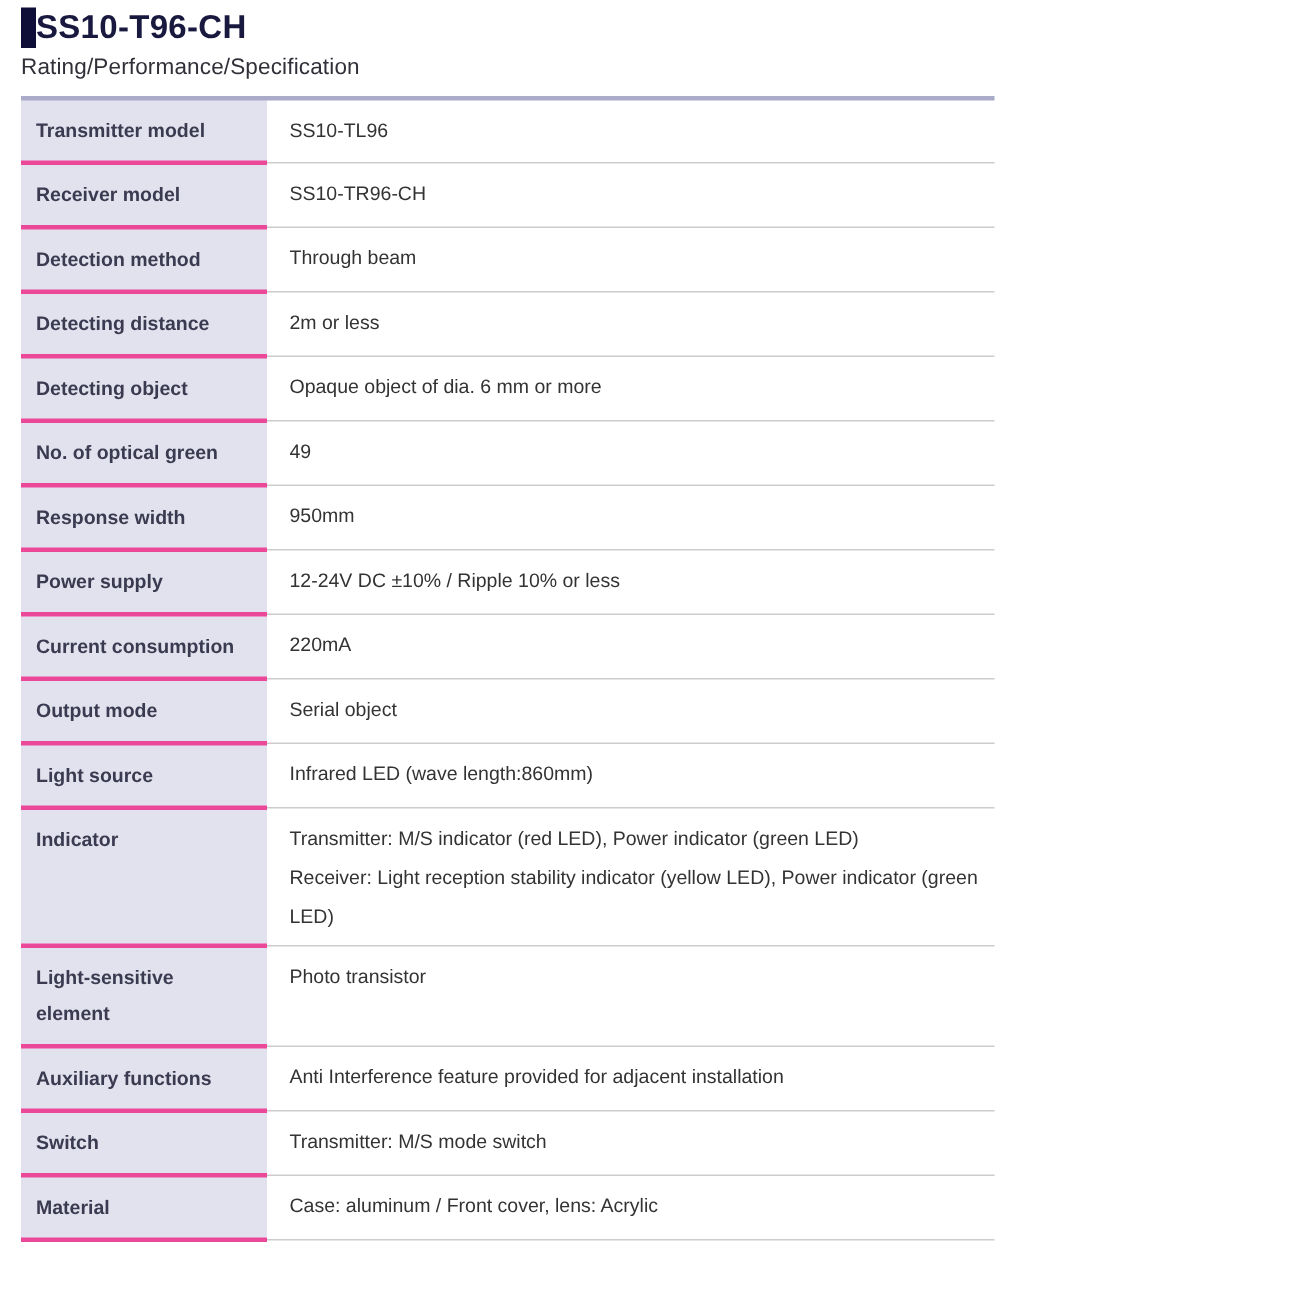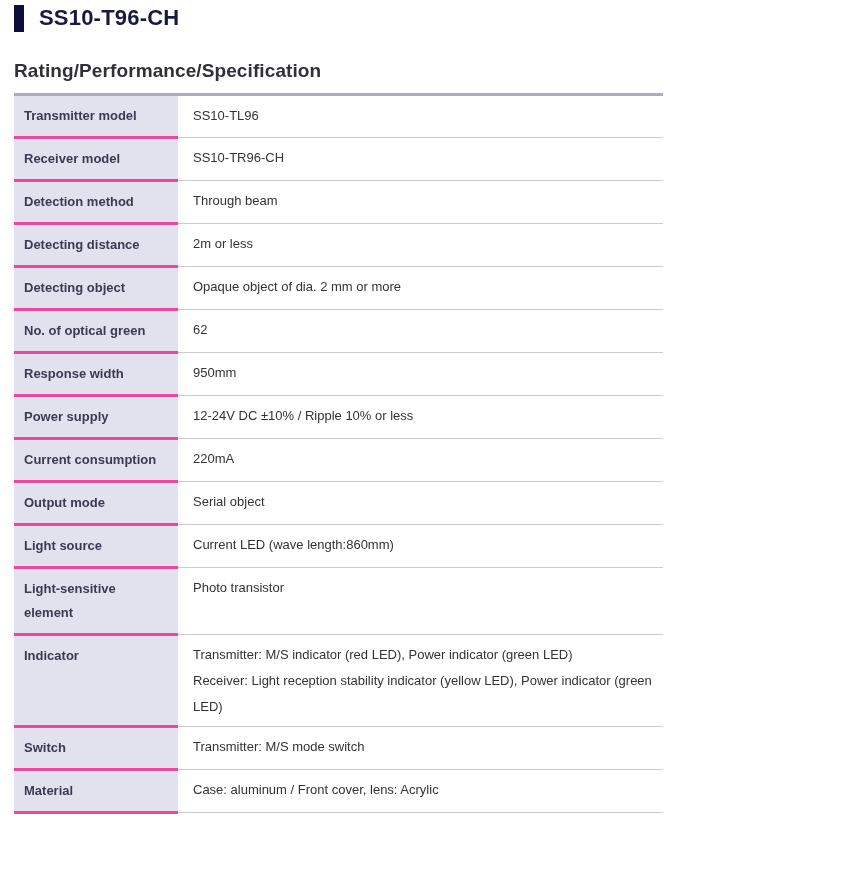--- a/index.html
+++ b/index.html
@@ -13,40 +13,39 @@
     width: 864px;
     height: 877px;
     overflow: hidden;
   }
   .page {
     padding: 4px 0 0 14px;
   }
   .title-row {
     display: flex;
     align-items: center;
-    gap: 15px;
     height: 28px;
   }
   .accent-bar {
     width: 10px;
     height: 27px;
     background: #0e0e38;
     flex: 0 0 auto;
   }
   .page-title {
     margin: 0;
     font-size: 22px;
     font-weight: 700;
     color: #191940;
     letter-spacing: 0.2px;
   }
   .section-heading {
-    margin: 28px 0 0 0;
-    font-size: 19px;
-    font-weight: 700;
+    margin: 4px 0 0 0;
+    font-size: 15px;
+    font-weight: 400;
     color: #303038;
     letter-spacing: 0.1px;
   }
   table.spec {
     border-collapse: collapse;
     table-layout: fixed;
     width: 649px;
     margin-top: 11px;
     border-top: 3px solid #a9abc9;
   }
@@ -98,54 +97,58 @@
       <tr>
         <th>Detection method</th>
         <td>Through beam</td>
       </tr>
       <tr>
         <th>Detecting distance</th>
         <td>2m or less</td>
       </tr>
       <tr>
         <th>Detecting object</th>
-        <td>Opaque object of dia. 2 mm or more</td>
+        <td>Opaque object of dia. 6 mm or more</td>
       </tr>
       <tr>
         <th>No. of optical green</th>
-        <td>62</td>
+        <td>49</td>
       </tr>
       <tr>
         <th>Response width</th>
         <td>950mm</td>
       </tr>
       <tr>
         <th>Power supply</th>
         <td>12-24V DC ±10% / Ripple 10% or less</td>
       </tr>
       <tr>
         <th>Current consumption</th>
         <td>220mA</td>
       </tr>
       <tr>
         <th>Output mode</th>
         <td>Serial object</td>
       </tr>
       <tr>
         <th>Light source</th>
-        <td>Current LED (wave length:860mm)</td>
+        <td>Infrared LED (wave length:860mm)</td>
+      </tr>
+      <tr>
+        <th>Indicator</th>
+        <td>Transmitter: M/S indicator (red LED), Power indicator (green LED)
+Receiver: Light reception stability indicator (yellow LED), Power indicator (green LED)</td>
       </tr>
       <tr>
         <th>Light-sensitive element</th>
         <td>Photo transistor</td>
       </tr>
       <tr>
-        <th>Indicator</th>
-        <td>Transmitter: M/S indicator (red LED), Power indicator (green LED)
-Receiver: Light reception stability indicator (yellow LED), Power indicator (green LED)</td>
+        <th>Auxiliary functions</th>
+        <td>Anti Interference feature provided for adjacent installation</td>
       </tr>
       <tr>
         <th>Switch</th>
         <td>Transmitter: M/S mode switch</td>
       </tr>
       <tr>
         <th>Material</th>
         <td>Case: aluminum / Front cover, lens: Acrylic</td>
       </tr>
 

